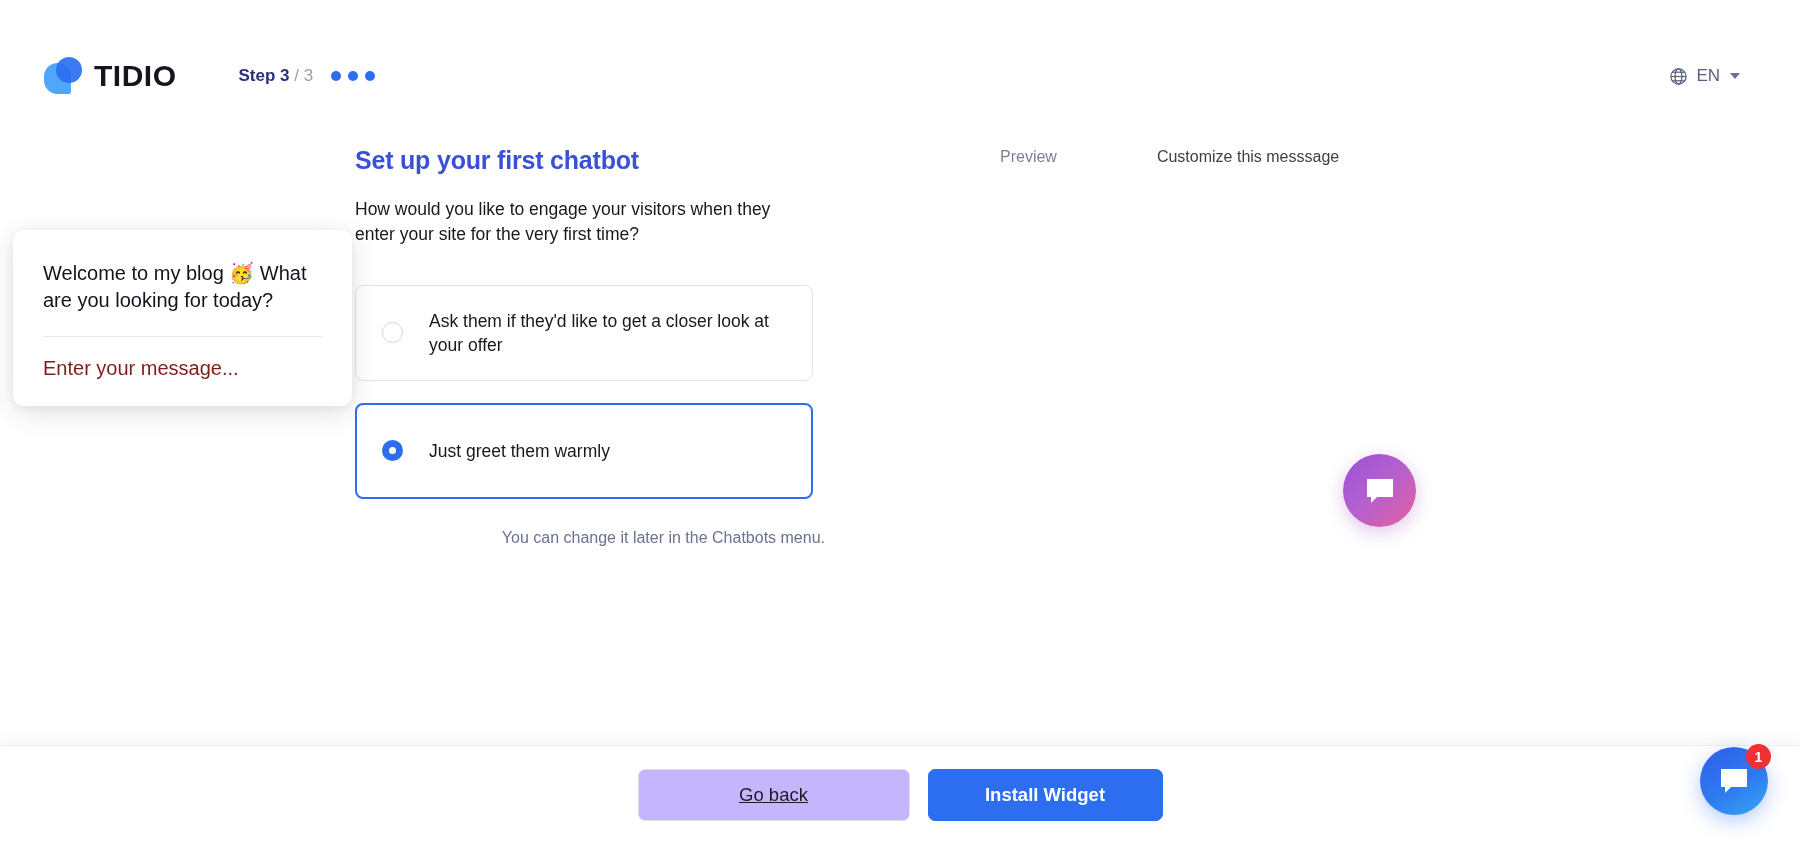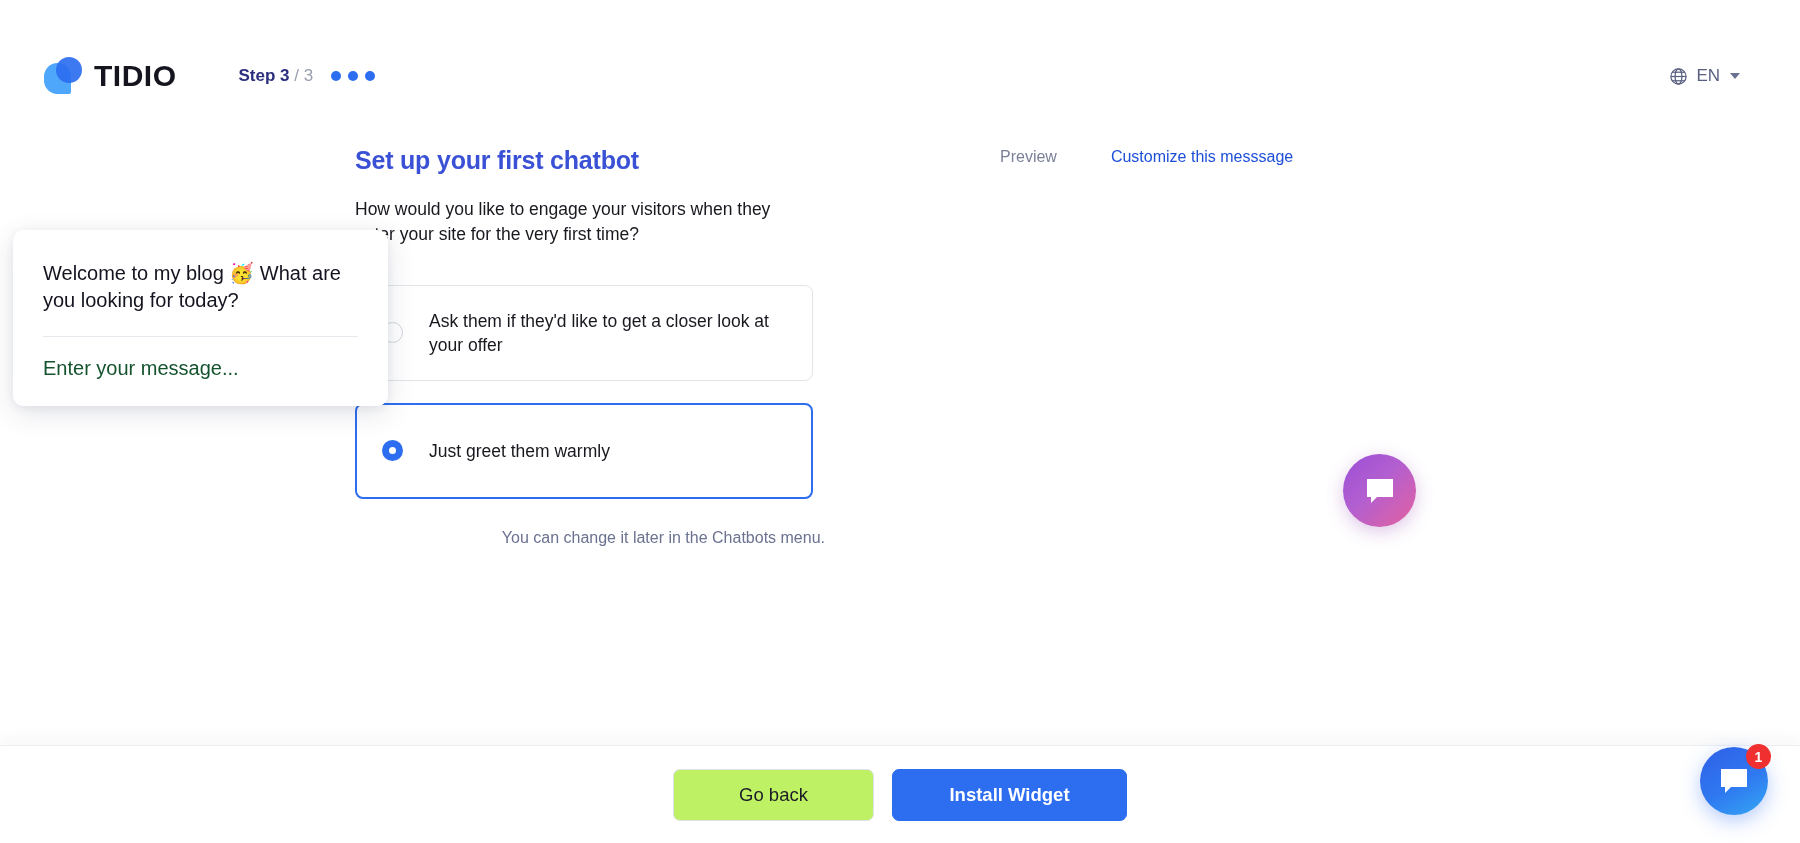--- a/index.html
+++ b/index.html
@@ -200,50 +200,50 @@
   }
   .preview-head {
     display: flex;
     align-items: baseline;
   }
   .preview-label {
     font-size: 16px;
     color: #7b8099;
   }
   .customize-link {
-    margin-left: 54px;
+    margin-left: 100px;
     font-size: 16px;
-    color: #1d4ed8;
+    color: #404040;
     cursor: pointer;
   }
 
   .chat-card {
     position: absolute;
     left: 13px;
     top: 134px;
-    width: 375px;
+    width: 339px;
     background: #fff;
     border-radius: 11px;
     box-shadow: 0 7px 28px rgba(30,35,70,0.13), 0 2px 8px rgba(30,35,70,0.06);
     padding: 30px 30px 26px 30px;
   }
   .chat-msg {
     font-size: 20px;
     line-height: 1.34;
     color: #141420;
     margin-bottom: 22px;
   }
   .chat-divider {
     height: 1px;
     background: #e8e9ef;
     margin-bottom: 20px;
   }
   .chat-input {
     font-size: 20px;
-    color: #14532d;
+    color: #7f1d1d;
   }
 
   .bubble-preview {
     position: absolute;
     left: 1343px;
     top: 358px;
     width: 73px; height: 73px;
     border-radius: 50%;
     background: linear-gradient(135deg, #9b4fd6 0%, #b35fd0 45%, #e4619e 100%);
     box-shadow: 0 5px 18px rgba(150,70,180,0.30);
@@ -268,24 +268,25 @@
   .btn {
     font-family: "Liberation Sans", sans-serif;
     font-size: 18.5px;
     border-radius: 7px;
     cursor: pointer;
     display: flex;
     align-items: center;
     justify-content: center;
   }
   .btn-secondary {
-    width: 201px; height: 52px;
-    background: #bef264;
+    width: 272px; height: 52px;
+    background: #c4b5fd;
     border: 1px solid #dfe1e8;
     color: #1c1c28;
+    text-decoration: underline;
   }
   .btn-primary {
     width: 235px; height: 52px;
     background: #2d6ef0;
     border: 1px solid #2d6ef0;
     color: #fff;
     font-weight: 700;
   }
 
   

